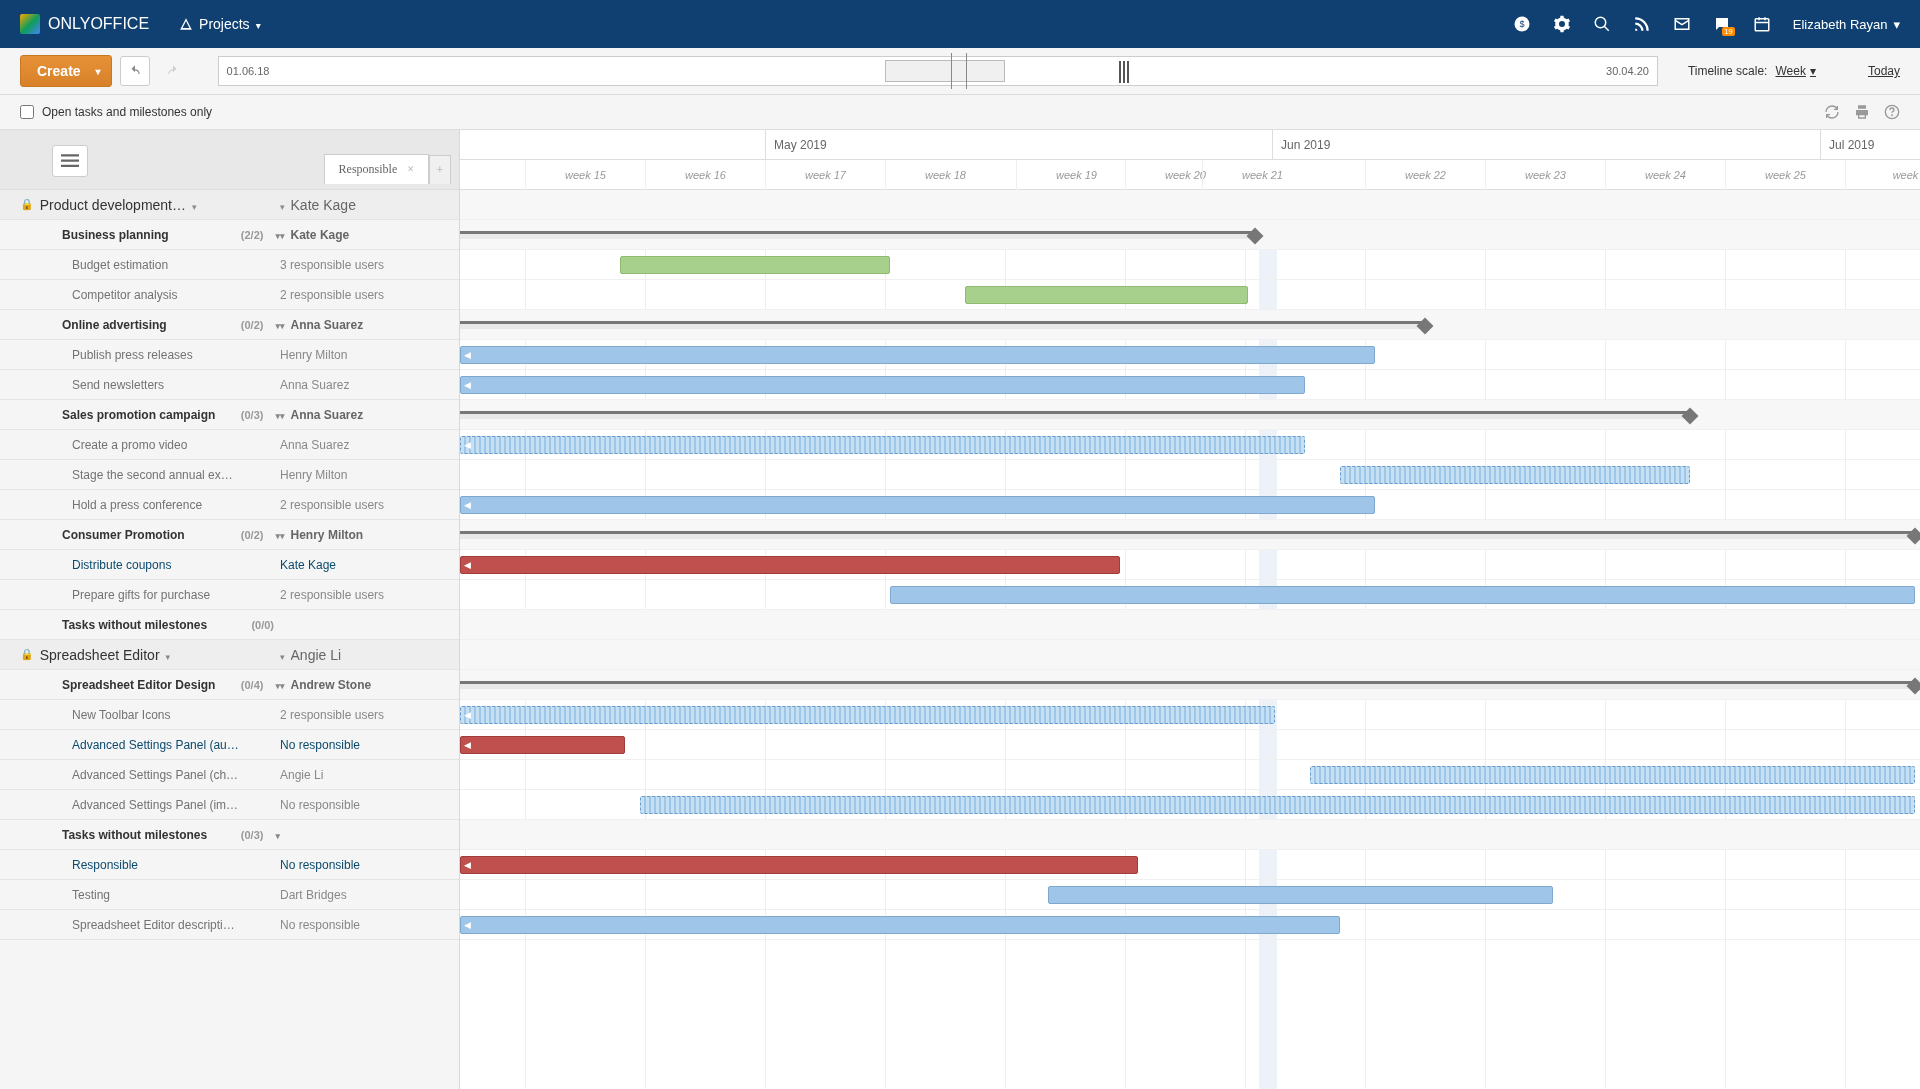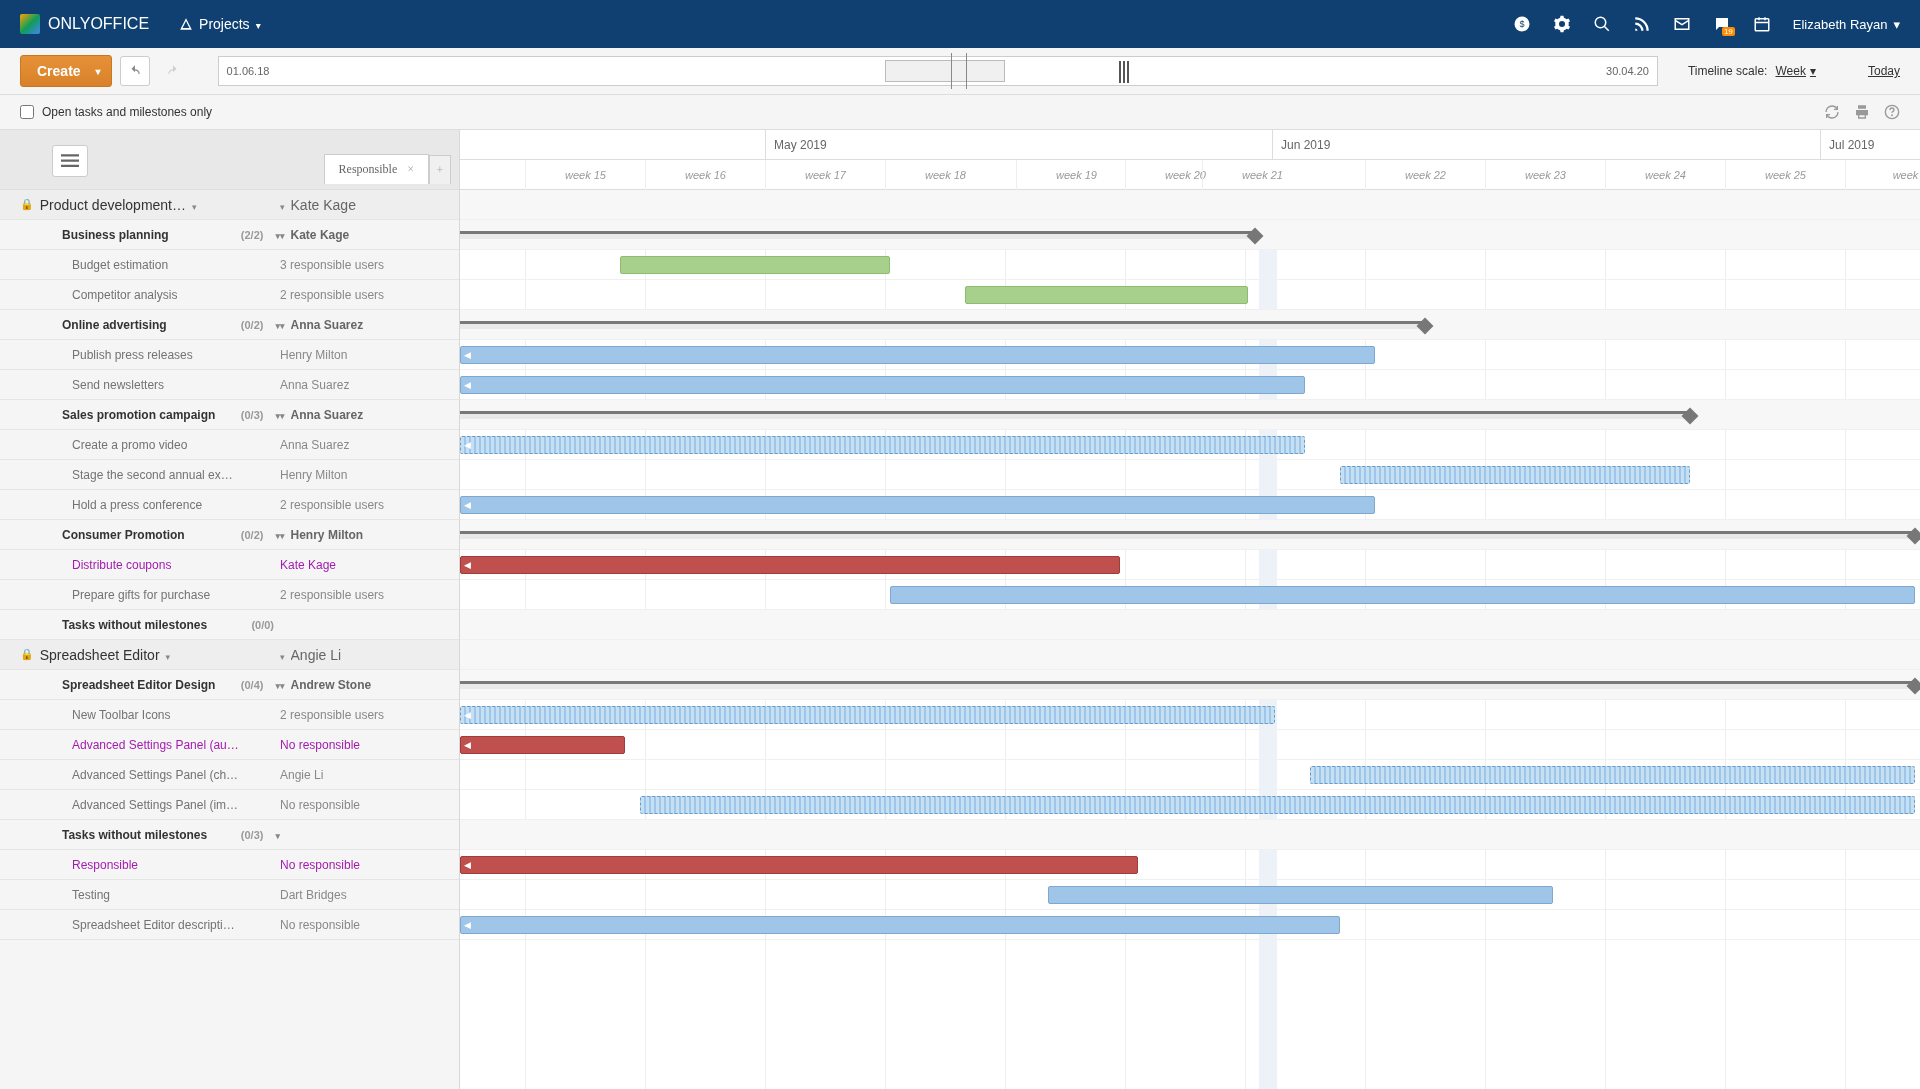--- a/index.html
+++ b/index.html
@@ -50,21 +50,21 @@
 .menu-btn svg { width:18px; height:14px; fill:#666; }
 .responsible-tab { margin-left: auto; margin-bottom: 5px; background: #fff; border: 1px solid #ccc; border-bottom: none; padding: 7px 14px; display: flex; align-items: center; gap: 10px; color: #666; }
 .responsible-tab .close { color: #aaa; cursor: pointer; }
 .add-col-btn { width: 22px; height: 29px; margin-bottom: 5px; margin-right: 8px; border: 1px solid #ccc; border-bottom:none; background: #f0f0f0; color: #aaa; display:flex; align-items:center; justify-content:center; cursor:pointer; }
 
 .row { display: flex; align-items: center; height: 30px; border-bottom: 1px solid #e5e5e5; padding-left: 20px; font-size: 12px; }
 .row.proj { font-size: 14px; color: #333; background: #eee; }
 .row.proj .name { color: #333; }
 .row.mile { font-weight: bold; color: #333; }
 .row.task .name { color: #737373; }
-.row.over .name, .row.over .resp { color: #a21caf; }
+.row.over .name, .row.over .resp { color: #0c4a6e; }
 .name-col { flex: 0 0 260px; display: flex; align-items: center; gap: 6px; overflow: hidden; }
 .name { white-space: nowrap; overflow: hidden; text-overflow: ellipsis; }
 .count { color: #999; font-size: 11px; margin-left: auto; margin-right: 6px; }
 .caret-ico::after { content: "▾"; font-size: 9px; color: #888; }
 .lock-ico { color: #e6a23c; font-size: 11px; }
 .indent1 { padding-left: 42px; }
 .indent2 { padding-left: 52px; }
 .resp-col { flex: 1; color: #888; overflow: hidden; white-space: nowrap; text-overflow: ellipsis; padding-right:10px; }
 .row.proj .resp-col, .row.mile .resp-col { color: #666; }
 

